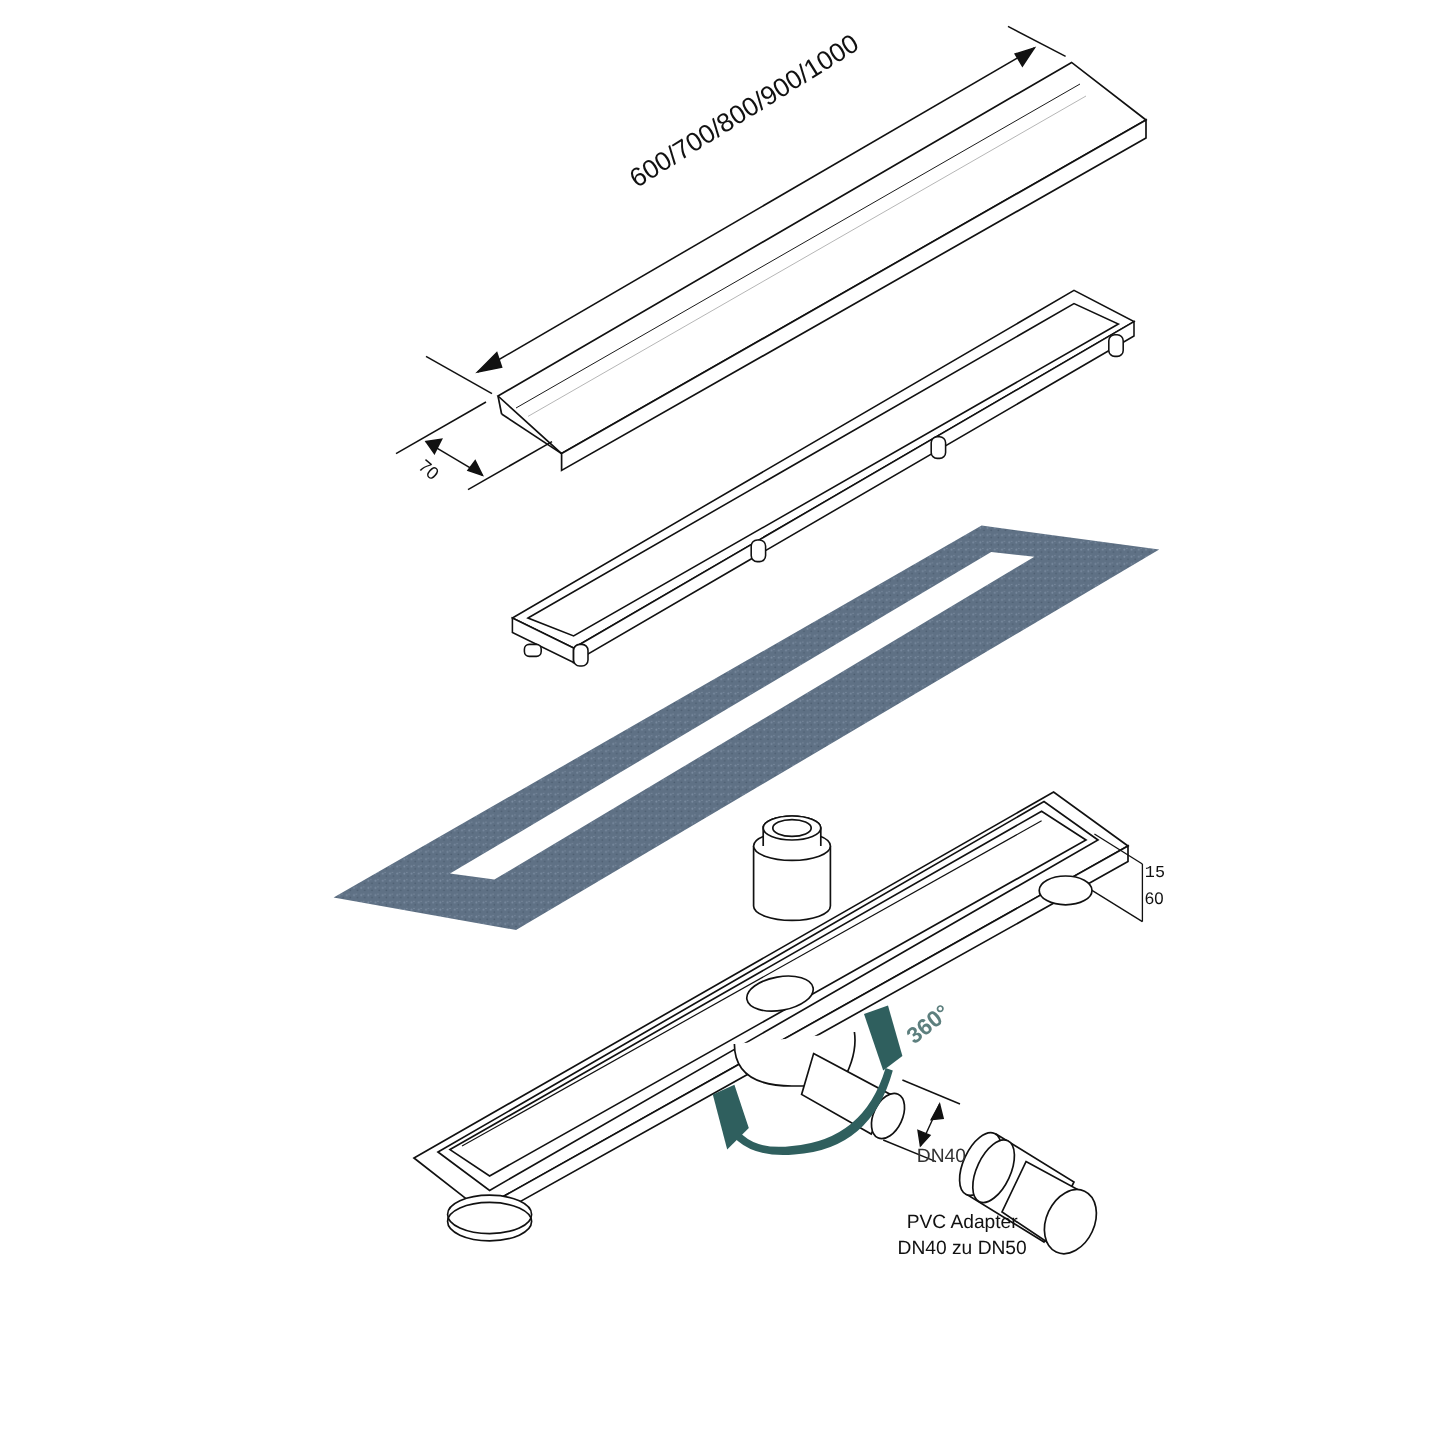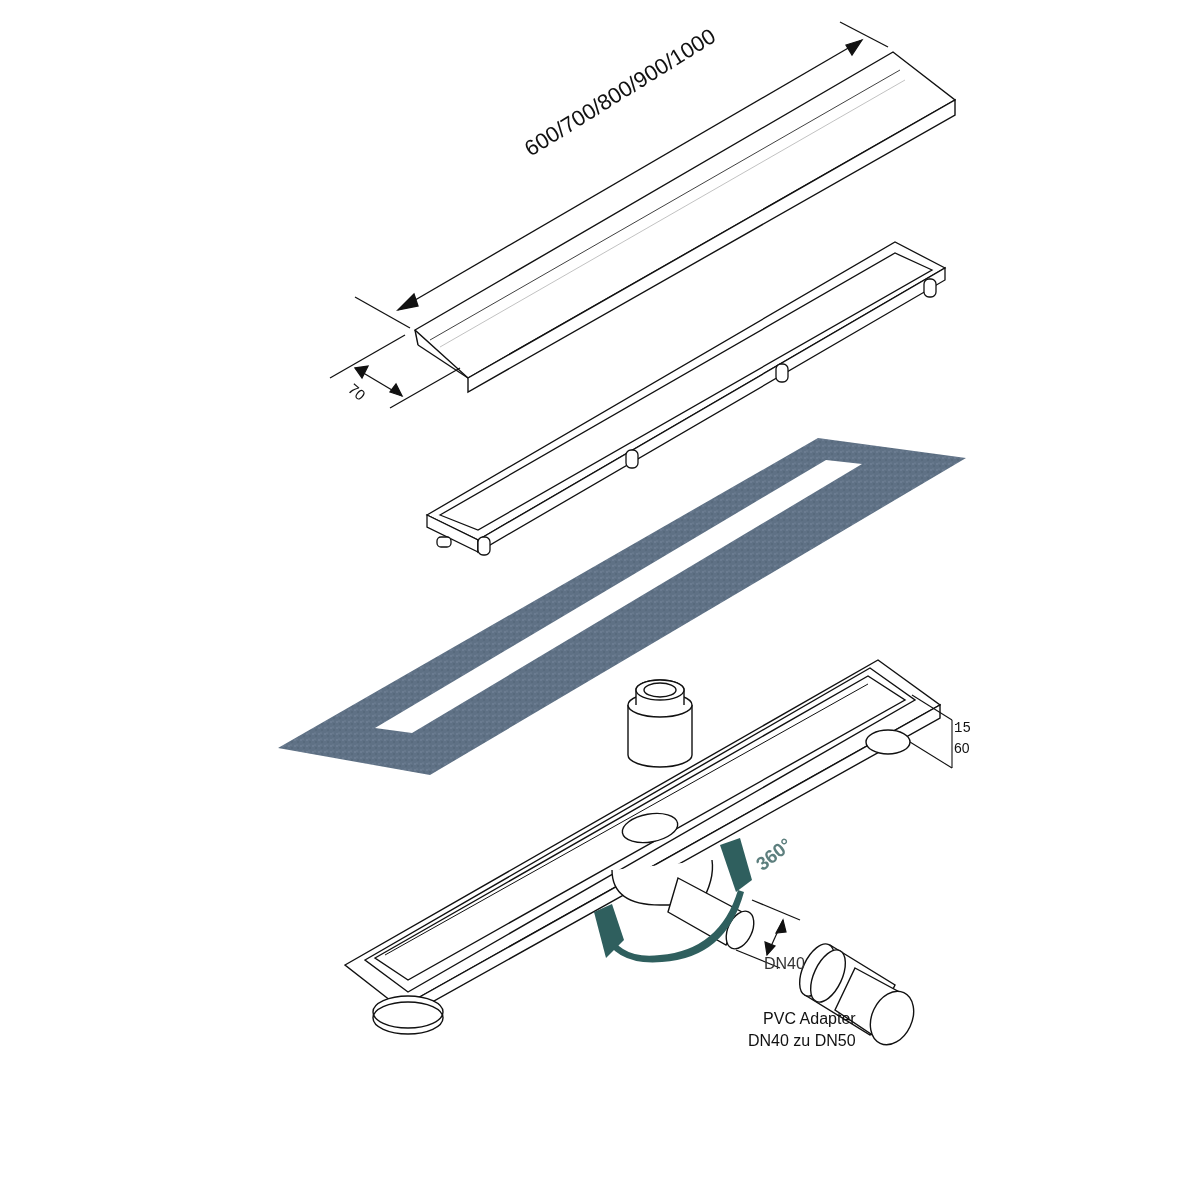--- a/index.html
+++ b/index.html
@@ -8,21 +8,21 @@
   svg.diagram { position: absolute; left: 0; top: 0; width: 1200px; height: 1200px; }
   .lbl { position: absolute; white-space: nowrap; color: #111;
          font-family: "Liberation Sans", sans-serif; }
   .dim-length { left: 520px; top: 140px; font-size: 22px; transform: rotate(-32deg); transform-origin: left top; }
   .dim-width { left: 356px; top: 380px; font-size: 15px; transform: rotate(40deg); transform-origin: left top; }
   .dim-h1 { left: 954px; top: 720px; font-size: 14px; font-family: Liberation Mono, monospace; }
   .dim-h2 { left: 954px; top: 740px; font-size: 14px; }
   .dim-dn { left: 732px; top: 955px; font-size: 16px; color: #333; margin-left: 32px; }
   .rot-lbl { left: 752px; top: 858px; font-size: 19px; color: #5d7f7e; font-weight: bold;
              transform: rotate(-38deg); transform-origin: left top; }
-  .adapter-lbl { left: 748px; top: 1008px; font-size: 16px; text-align: right; line-height: 22px; }
+  .adapter-lbl { left: 748px; top: 1008px; font-size: 16px; text-align: center; line-height: 22px; }
   .adapter-lbl div { display: block; }
 </style>
 </head>
 <body>
 
 <svg class="diagram" viewBox="0 0 1200 1200" xmlns="http://www.w3.org/2000/svg">
   <defs>
     <pattern id="speckle" width="6" height="6" patternUnits="userSpaceOnUse">
       <rect width="6" height="6" fill="#5f7185"></rect>
       <circle cx="1" cy="2" r="0.8" fill="#7a8ba0"></circle>

